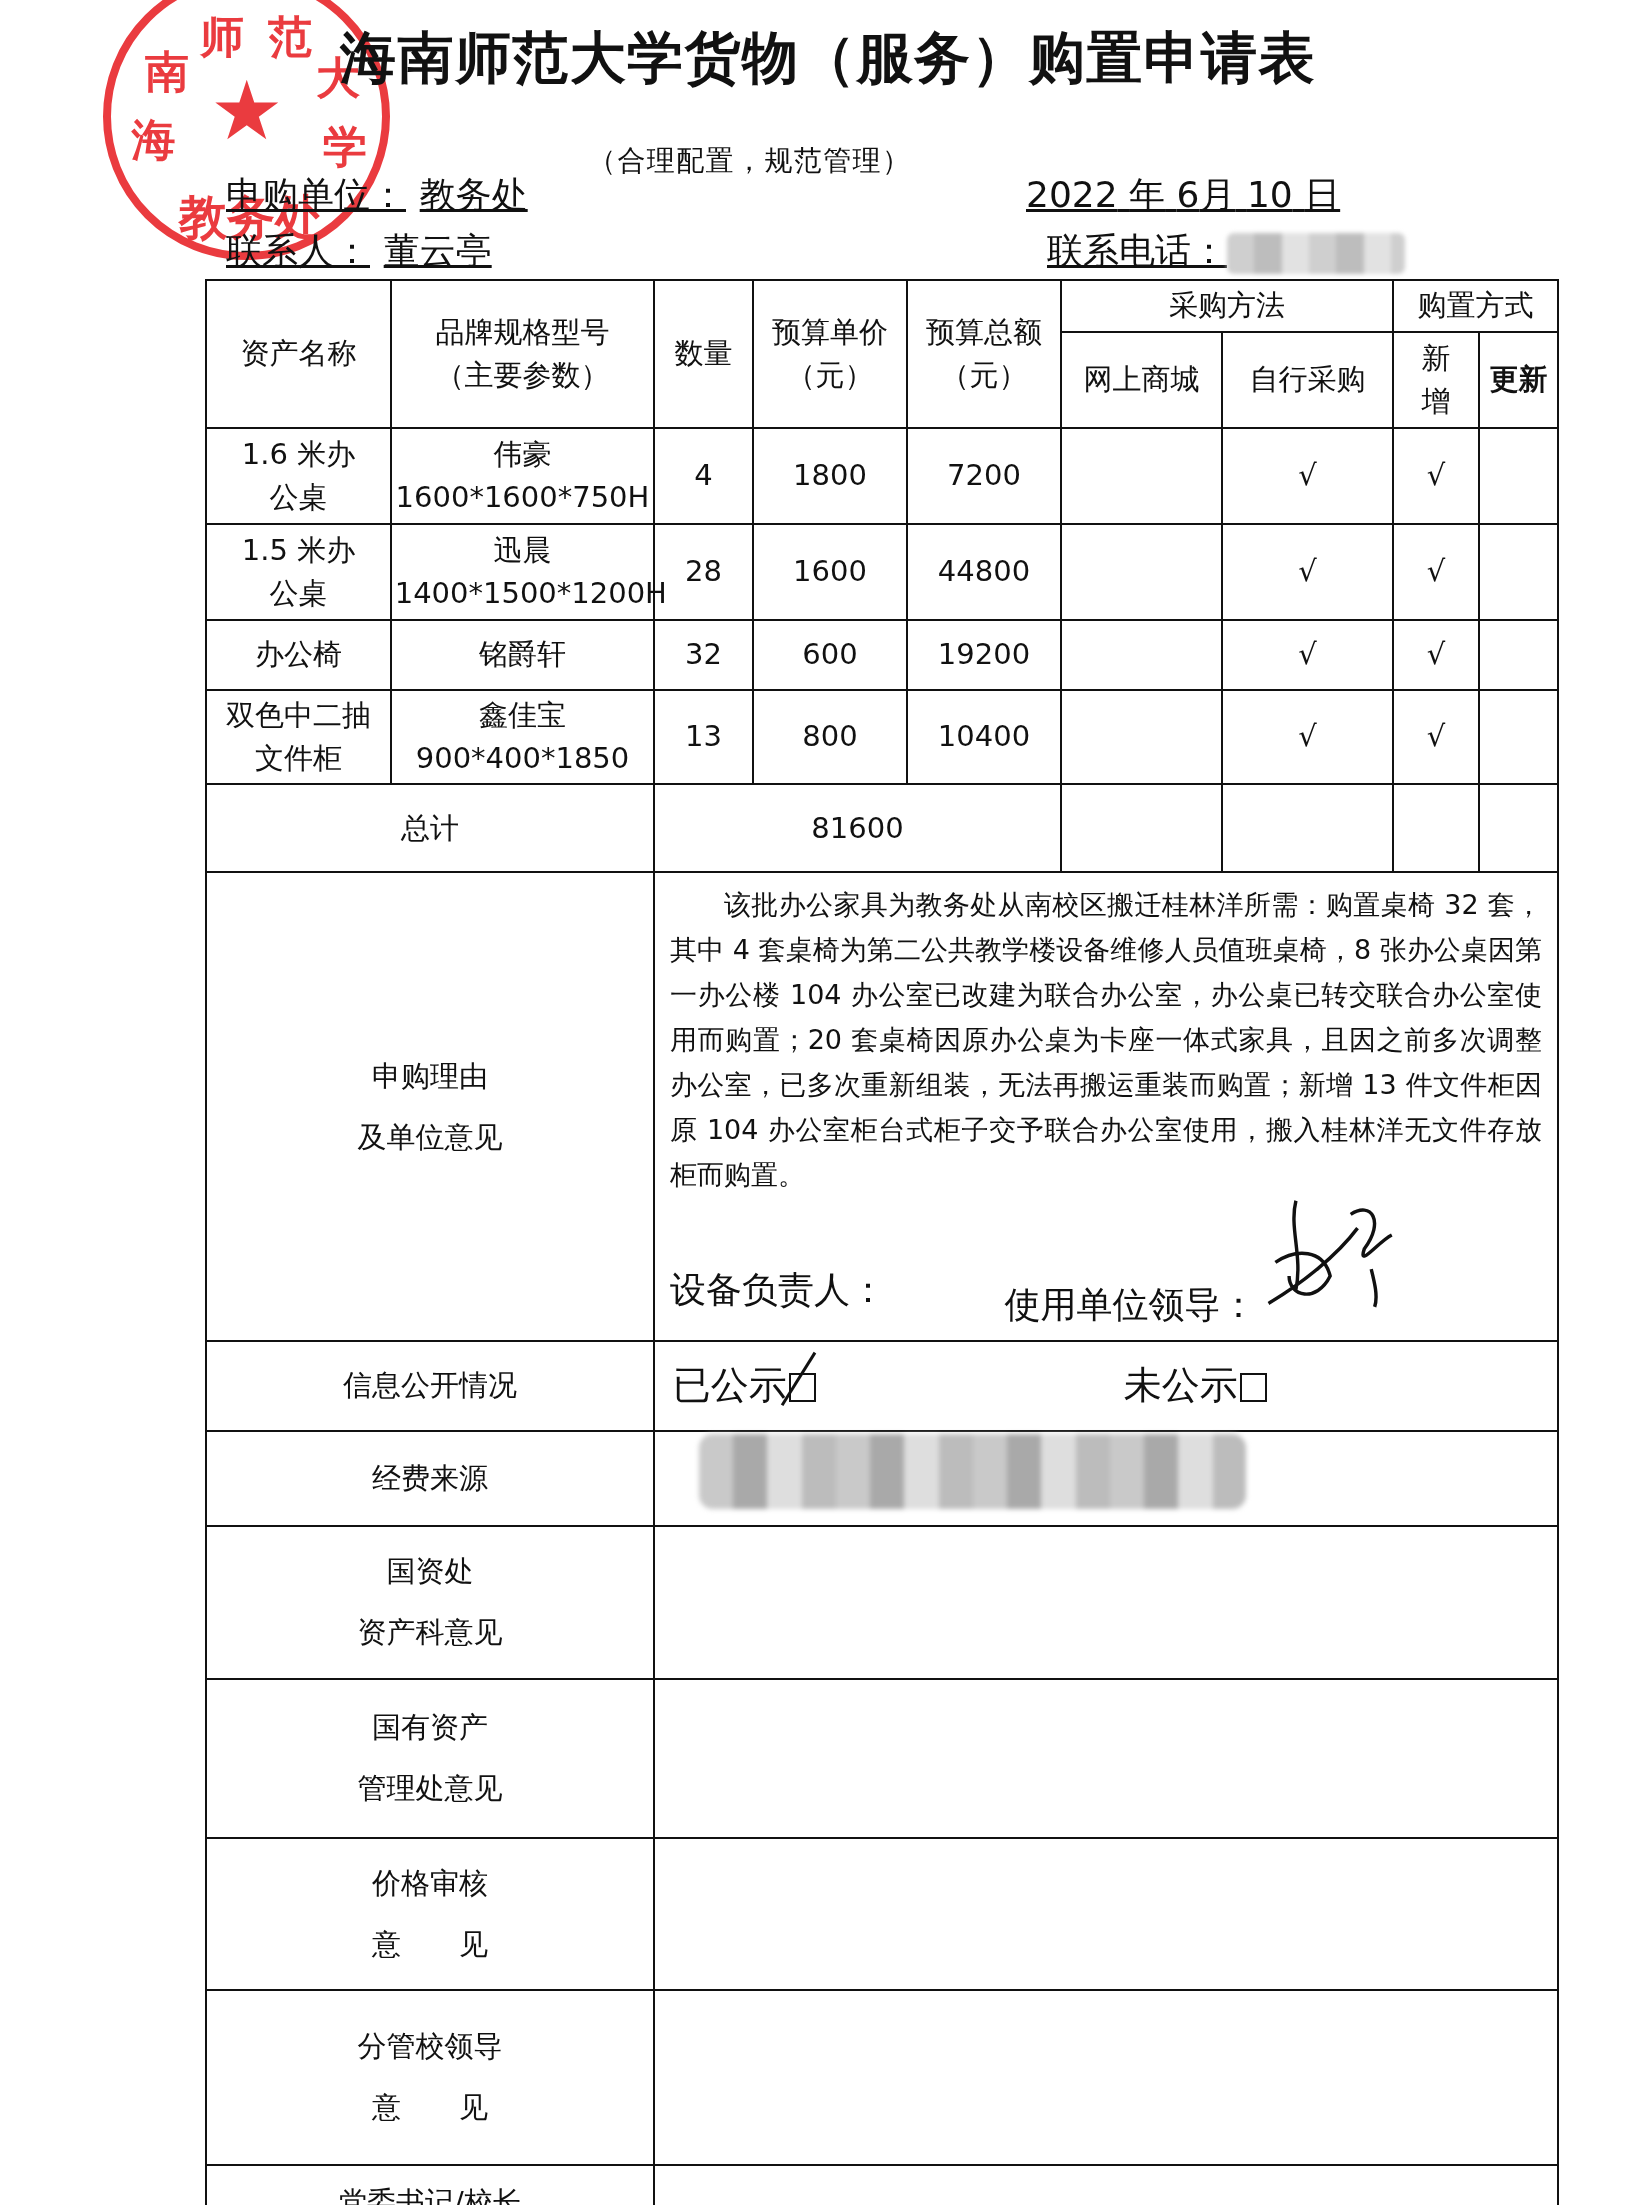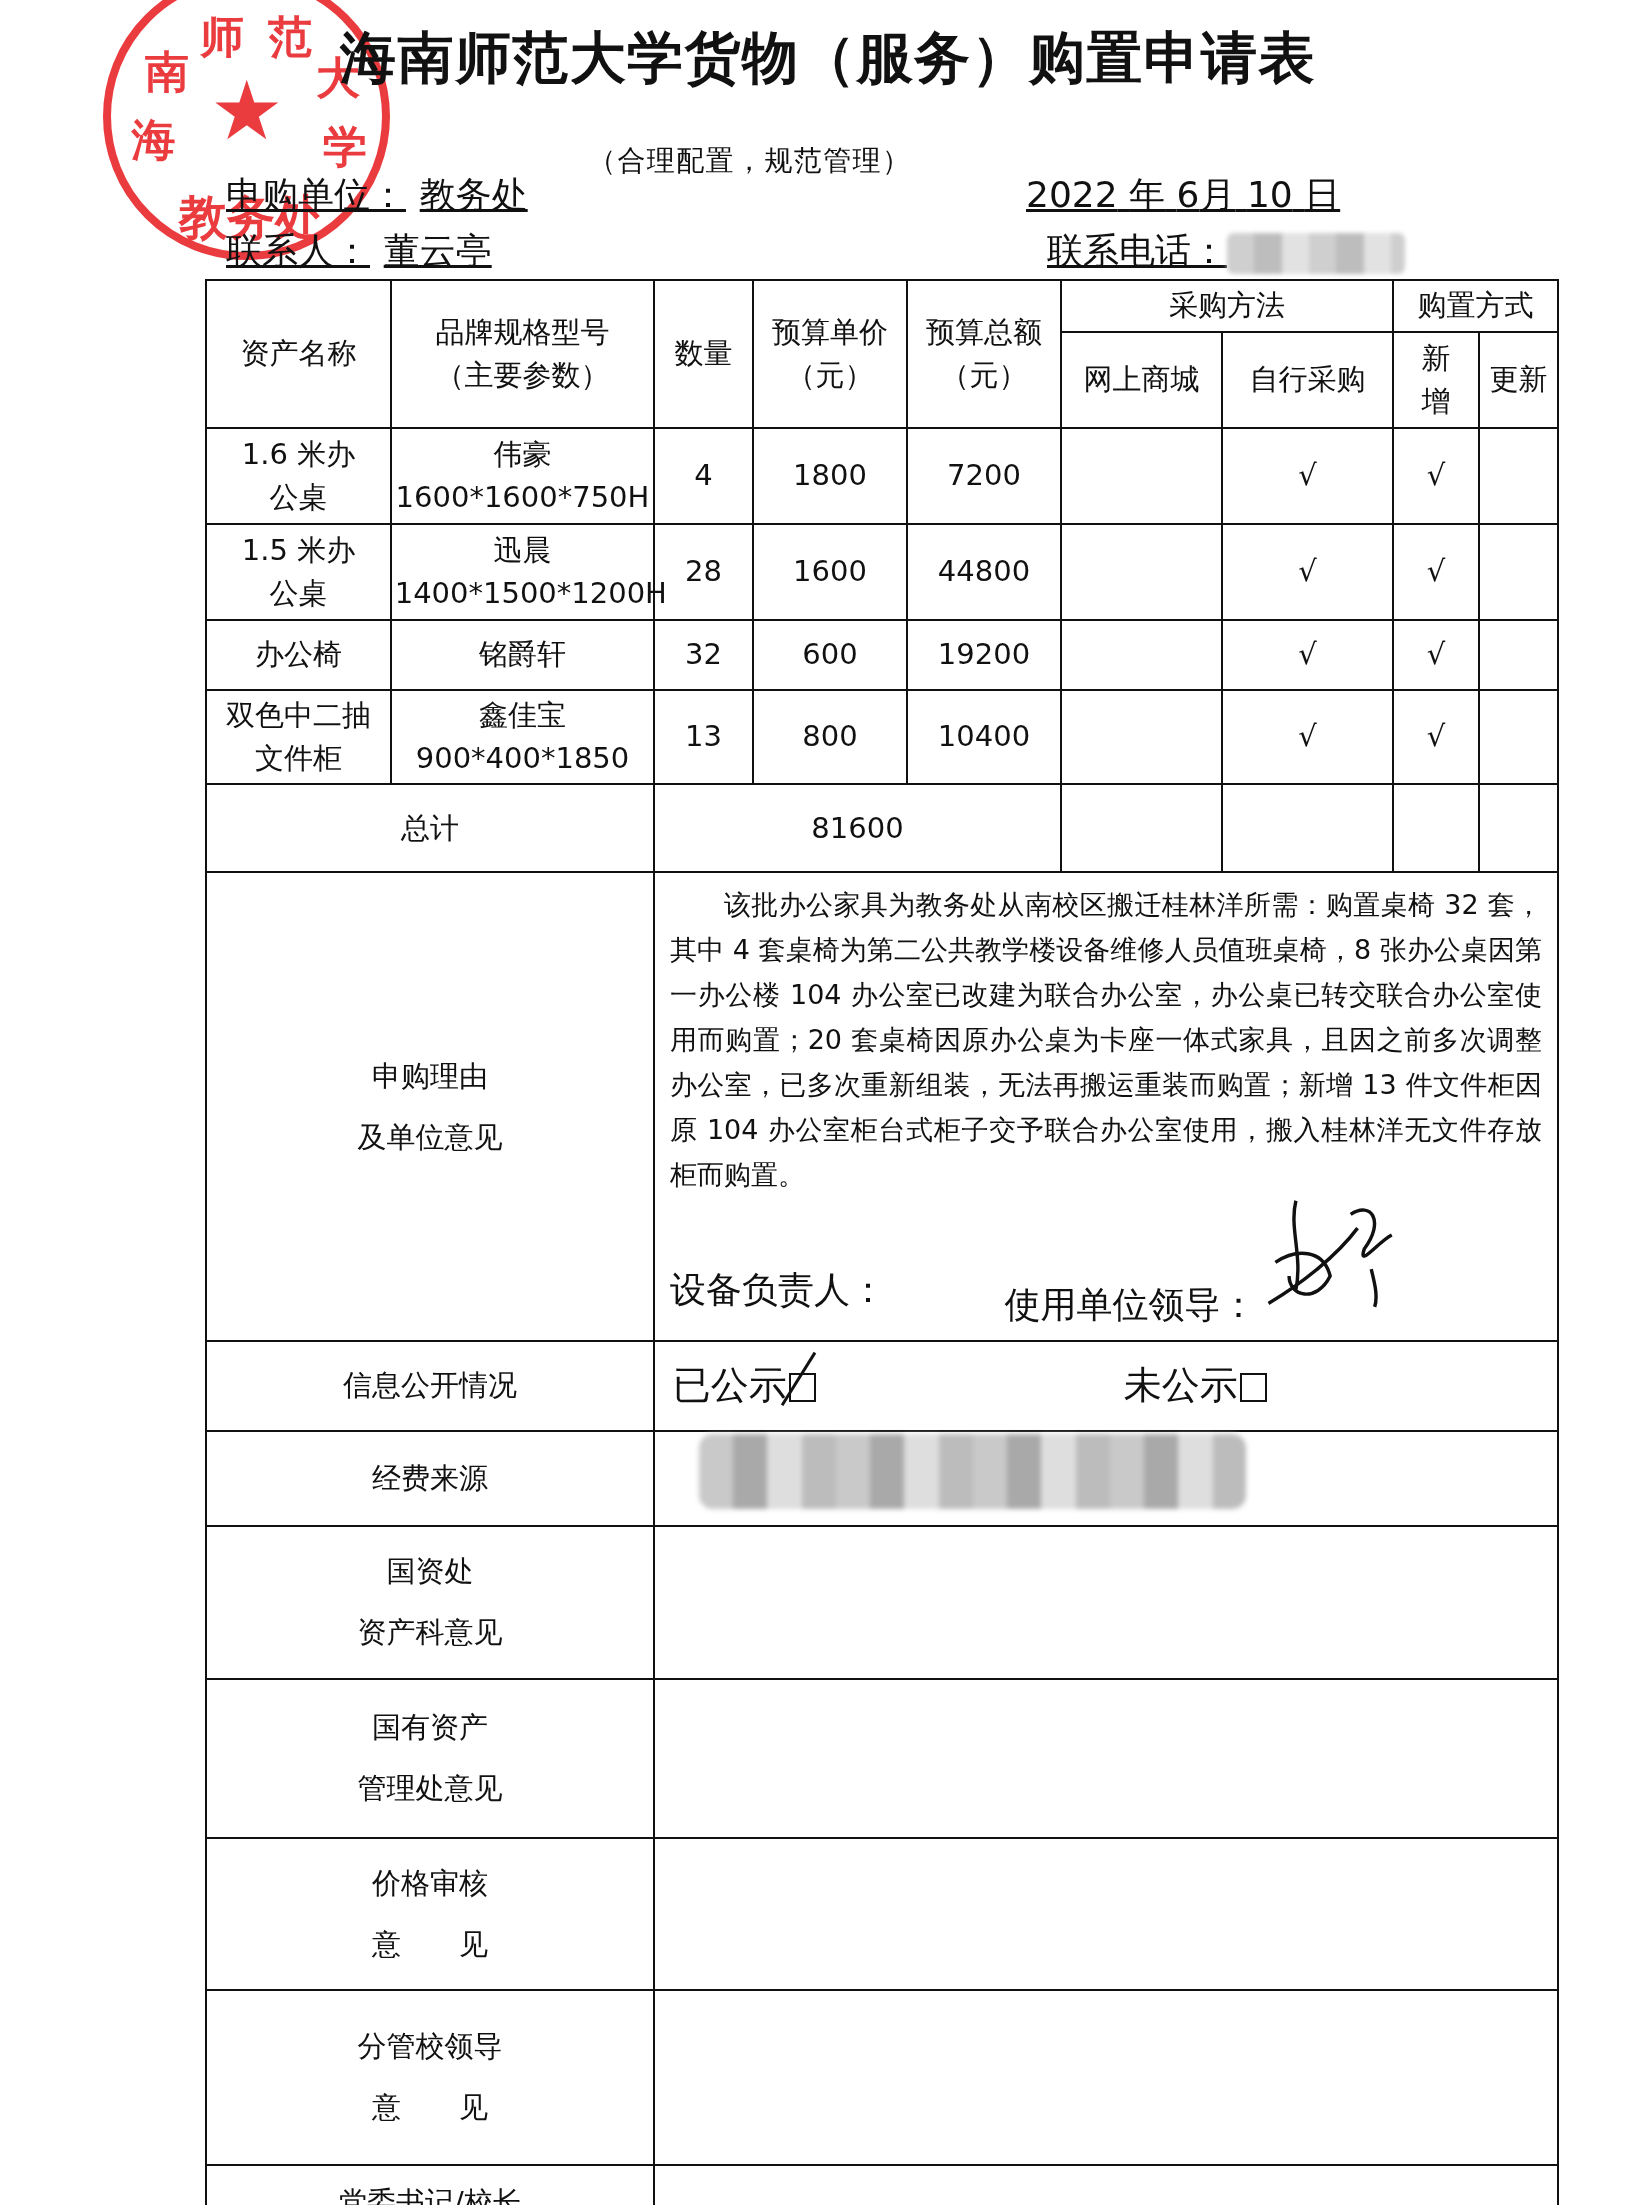--- a/index.html
+++ b/index.html
@@ -104,21 +104,21 @@
       <div>预算总额</div>
       <div>（元）</div>
     </td>
     <td colspan="2" class="hdr">采购方法</td>
     <td colspan="2" class="hdr">购置方式</td>
   </tr>
   <tr style="height:96px">
     <td class="hdr">网上商城</td>
     <td class="hdr">自行采购</td>
     <td class="hdr" style="padding:0 20.5px;">新增</td>
-    <td class="hdr" style="padding:0 5px;">更新</td>
+    <td class="hdr" style="padding:0 5px;font-weight:bold;">更新</td>
   </tr>
 
   <tr style="height:96px">
     <td style="padding:0 20.5px;border-radius:18px;">1.6 米办公桌</td>
     <td>
       <div>伟豪</div>
       <div>1600*1600*750H</div>
     </td>
     <td>4</td>
     <td>1800</td>

